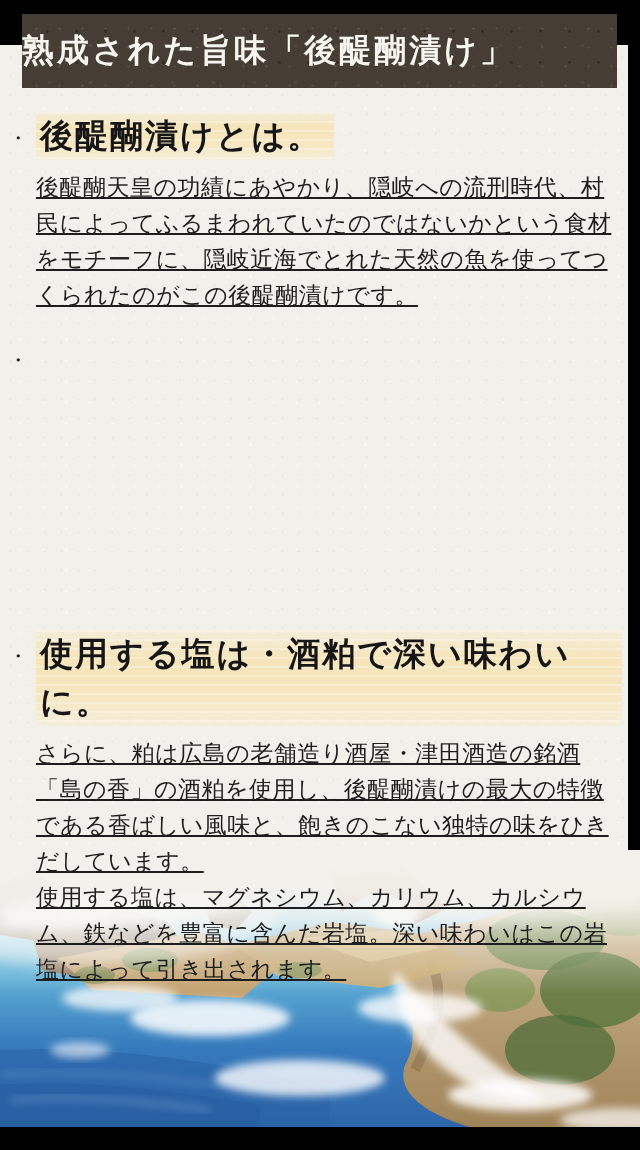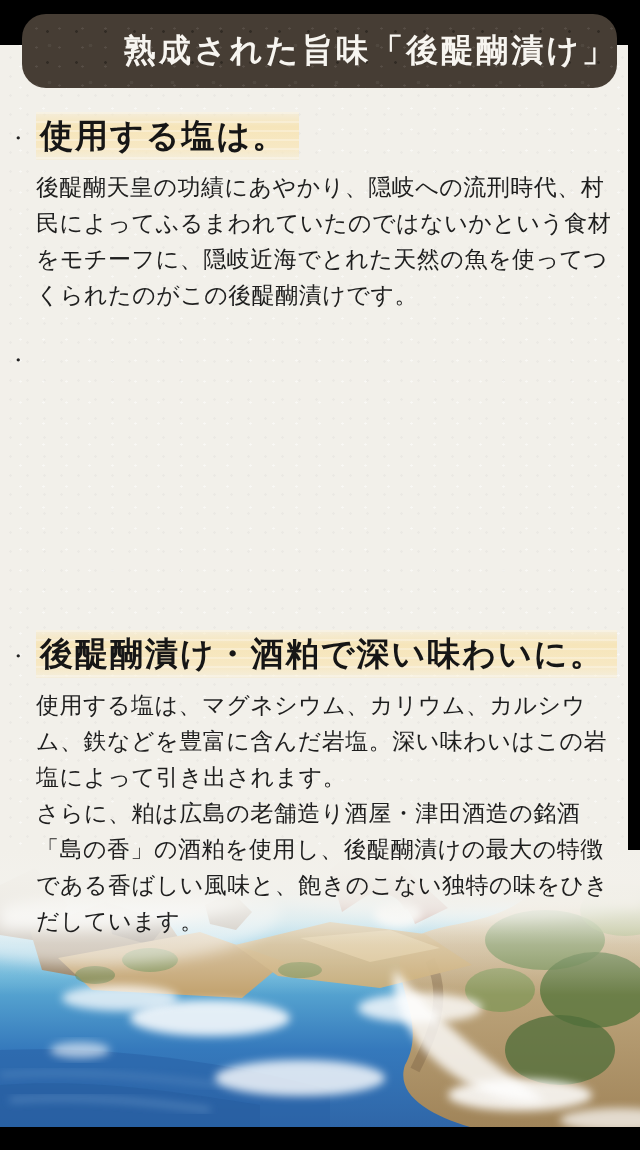--- a/index.html
+++ b/index.html
@@ -22,23 +22,22 @@
   
   .header-box{
     position:absolute;left:22px;top:14px;width:595px;height:74px;
     background-color:#463d34;
     background-image:
       radial-gradient(rgba(255,255,255,.09) 1px, transparent 1.6px),
       radial-gradient(rgba(0,0,0,.30) 1px, transparent 1.6px),
       radial-gradient(rgba(255,255,255,.05) 1.6px, transparent 2.2px);
     background-size:23px 19px,29px 31px,41px 37px;
     background-position:3px 5px,11px 2px,7px 13px;
-    display:flex;align-items:center;justify-content:flex-end;
+    display:flex;align-items:center;justify-content:flex-start;
     z-index:3;
-    border-radius:24px;
   }
   .header-box h1{
     margin:0;color:#f7f5f0;font-size:32px;font-weight:600;
     letter-spacing:3px;white-space:nowrap;
   }
   .content{position:absolute;left:0;top:0;width:628px;z-index:2;}
   .section{position:absolute;left:0;width:628px;box-sizing:border-box;
     padding:0 6px 0 36px;}
   .s1{top:112px;} .s2{top:334px;} .s3{top:630px;}
   .bullet{
@@ -46,54 +45,54 @@
     line-height:1;
   }
   .sec-heading{
     display:inline-block;margin:0;font-size:33px;font-weight:600;color:#161616;
     letter-spacing:2px;line-height:48px;padding:0 12px 0 4px;
     background:
       repeating-linear-gradient(180deg, rgba(255,255,255,.28) 0 2px, rgba(255,255,255,0) 2px 9px),
       linear-gradient(180deg, rgba(247,234,200,.45) 0%, #f6e5ba 30%, #f7e8c3 72%, rgba(247,234,200,.4) 100%);
   }
   .sec-body{margin:10px 0 0 0;font-size:23px;line-height:36px;color:#1e1e1e;
-    letter-spacing:.5px;text-align:left;}
+    letter-spacing:.5px;text-align:left;text-decoration:underline;}
   .sec-body + .sec-body{margin-top:0;}
   
   .photo{position:absolute;left:0;top:850px;width:640px;height:277px;z-index:1;}
   .photo svg{display:block;}
 </style>
 </head>
 <body>
 
 <div class="page">
 
   <div class="paper"></div>
 
   <div class="header-box">
     <h1>熟成された旨味「後醍醐漬け」</h1>
   </div>
 
   <div class="content">
 
     <div class="section s1">
       <span class="bullet">・</span>
-      <h2 class="sec-heading">使用する塩は。</h2>
+      <h2 class="sec-heading">後醍醐漬けとは。</h2>
       <p class="sec-body">後醍醐天皇の功績にあやかり、隠岐への流刑時代、村民によってふるまわれていたのではないかという食材をモチーフに、隠岐近海でとれた天然の魚を使ってつくられたのがこの後醍醐漬けです。</p>
     </div>
 
     <div class="section s2">
       <span class="bullet">・</span>
     </div>
 
     <div class="section s3">
       <span class="bullet">・</span>
-      <h2 class="sec-heading">後醍醐漬け・酒粕で深い味わいに。</h2>
+      <h2 class="sec-heading">使用する塩は・酒粕で深い味わいに。</h2>
+      <p class="sec-body">さらに、粕は広島の老舗造り酒屋・津田酒造の銘酒「島の香」の酒粕を使用し、後醍醐漬けの最大の特徴である香ばしい風味と、飽きのこない独特の味をひきだしています。</p>
       <p class="sec-body">使用する塩は、マグネシウム、カリウム、カルシウム、鉄などを豊富に含んだ岩塩。深い味わいはこの岩塩によって引き出されます。</p>
-      <p class="sec-body">さらに、粕は広島の老舗造り酒屋・津田酒造の銘酒「島の香」の酒粕を使用し、後醍醐漬けの最大の特徴である香ばしい風味と、飽きのこない独特の味をひきだしています。</p>
     </div>
 
   </div>
 
   <div class="photo">
     <svg width="640" height="277" viewBox="0 0 640 277" xmlns="http://www.w3.org/2000/svg">
       <defs>
         <linearGradient id="sea" x1="0" y1="0" x2="0" y2="1">
           <stop offset="0" stop-color="#eef6f8"></stop>
           <stop offset="0.25" stop-color="#a8d8e8"></stop>

